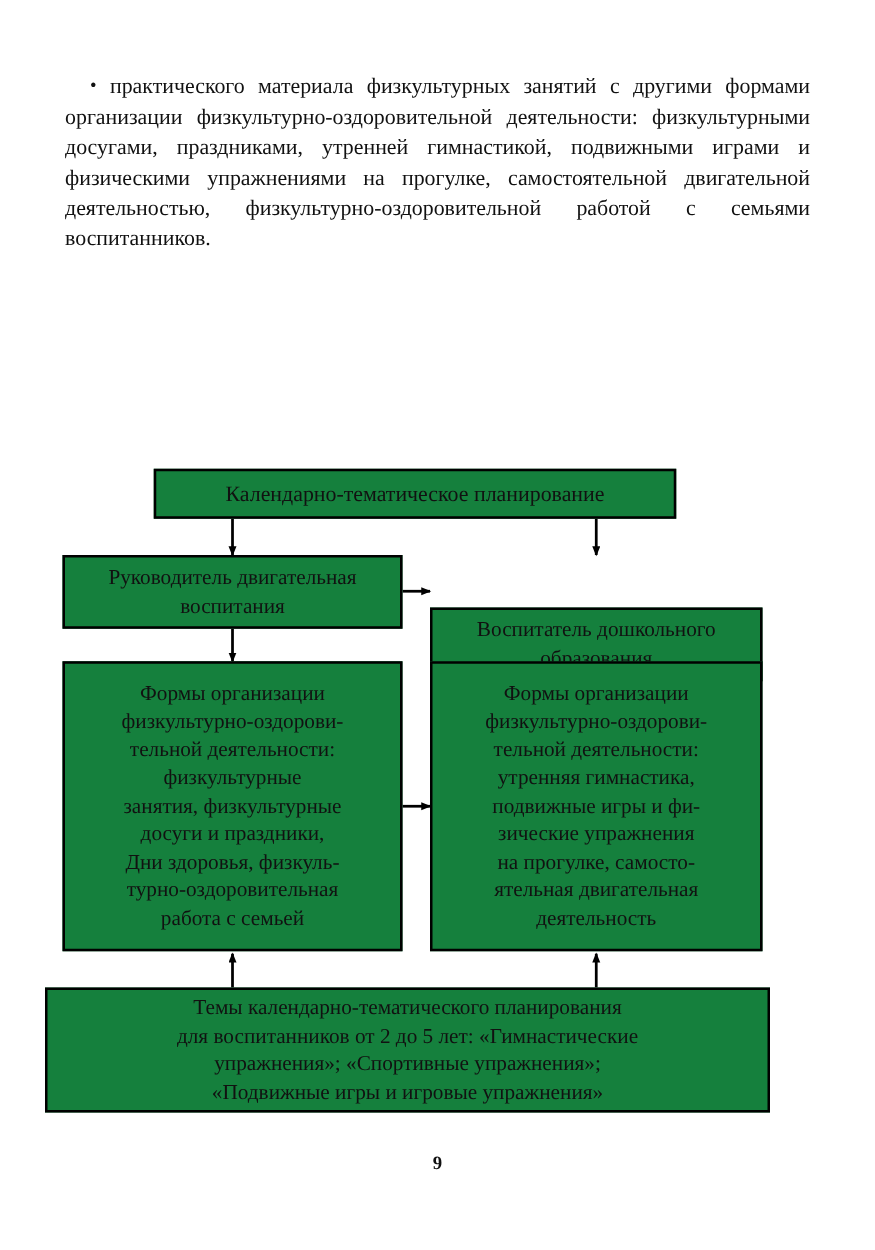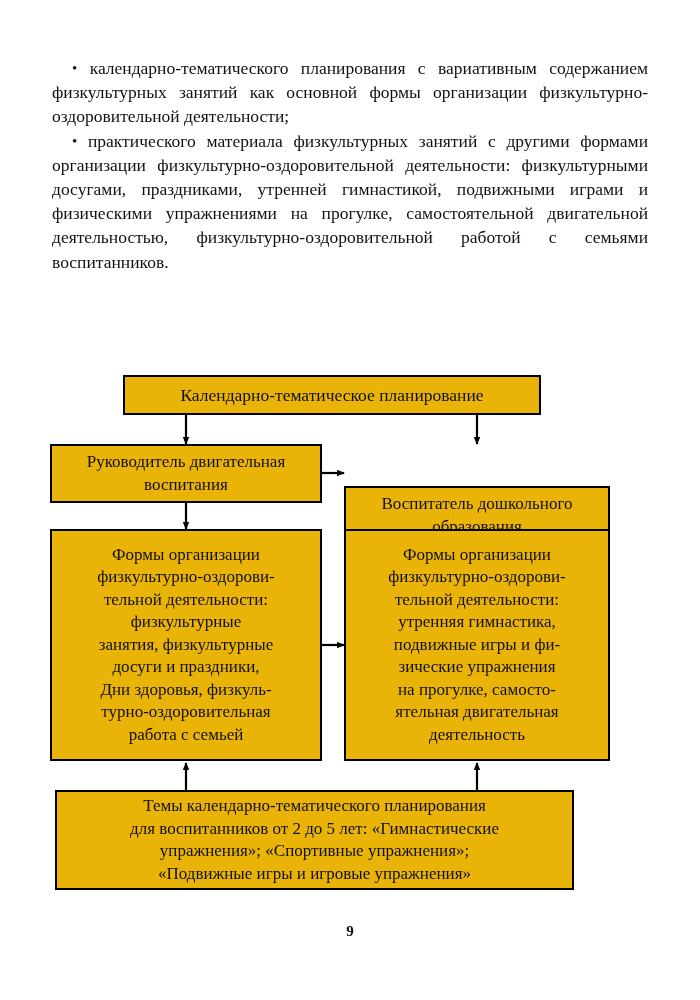--- a/index.html
+++ b/index.html
@@ -47,21 +47,21 @@
     position: absolute;
     left: 0;
     top: 365px;
     width: 700px;
     height: 540px;
   }
   .box {
     position: absolute;
     box-sizing: border-box;
     border: 2px solid #000000;
-    background: #eab308;
+    background: #15803d;
     display: flex;
     align-items: center;
     justify-content: center;
     text-align: center;
     font-family: "Liberation Serif", serif;
     font-size: 17px;
     line-height: 22.5px;
     padding: 4px 6px;
   }
   #box-planning {
@@ -90,23 +90,23 @@
     width: 272px;
     height: 232px;
   }
   #box-forms-right {
     left: 344px;
     top: 164px;
     width: 266px;
     height: 232px;
   }
   #box-themes {
-    left: 55px;
+    left: 36px;
     top: 425px;
-    width: 519px;
+    width: 580px;
     height: 100px;
   }
   .box-inner {
     width: 100%;
   }
   .box-inner div {
     white-space: pre-line;
   }
   .connectors {
     position: absolute;
@@ -125,21 +125,20 @@
     font-size: 15px;
     font-weight: bold;
   }
 </style>
 </head>
 <body>
 
 <div class="page">
 
   <div class="text-block">
-    <p class="bullet"><span class="bullet-dot">•</span> <span>календарно-тематического планирования с вариатив­ным содержанием физкультурных занятий как основной формы организации физкультурно-оздоровительной дея­тельности;</span></p>
     <p class="bullet"><span class="bullet-dot">•</span> <span>практического материала физкультурных занятий с дру­гими формами организации физкультурно-оздоровитель­ной деятельности: физкультурными досугами, праздниками, утренней гимнастикой, подвижными играми и физически­ми упражнениями на прогулке, самостоятельной двигатель­ной деятельностью, физкультурно-оздоровительной работой с семьями воспитанников.</span></p>
   </div>
 
   <div class="diagram">
 
     <svg class="connectors" viewBox="0 0 700 540" xmlns="http://www.w3.org/2000/svg">
       <defs>
         <marker id="arrow" markerWidth="9" markerHeight="9" refX="7" refY="3.2" orient="auto" markerUnits="userSpaceOnUse">
           <path d="M0,0 L8,3.2 L0,6.4 z" fill="#000000"></path>
         </marker>

